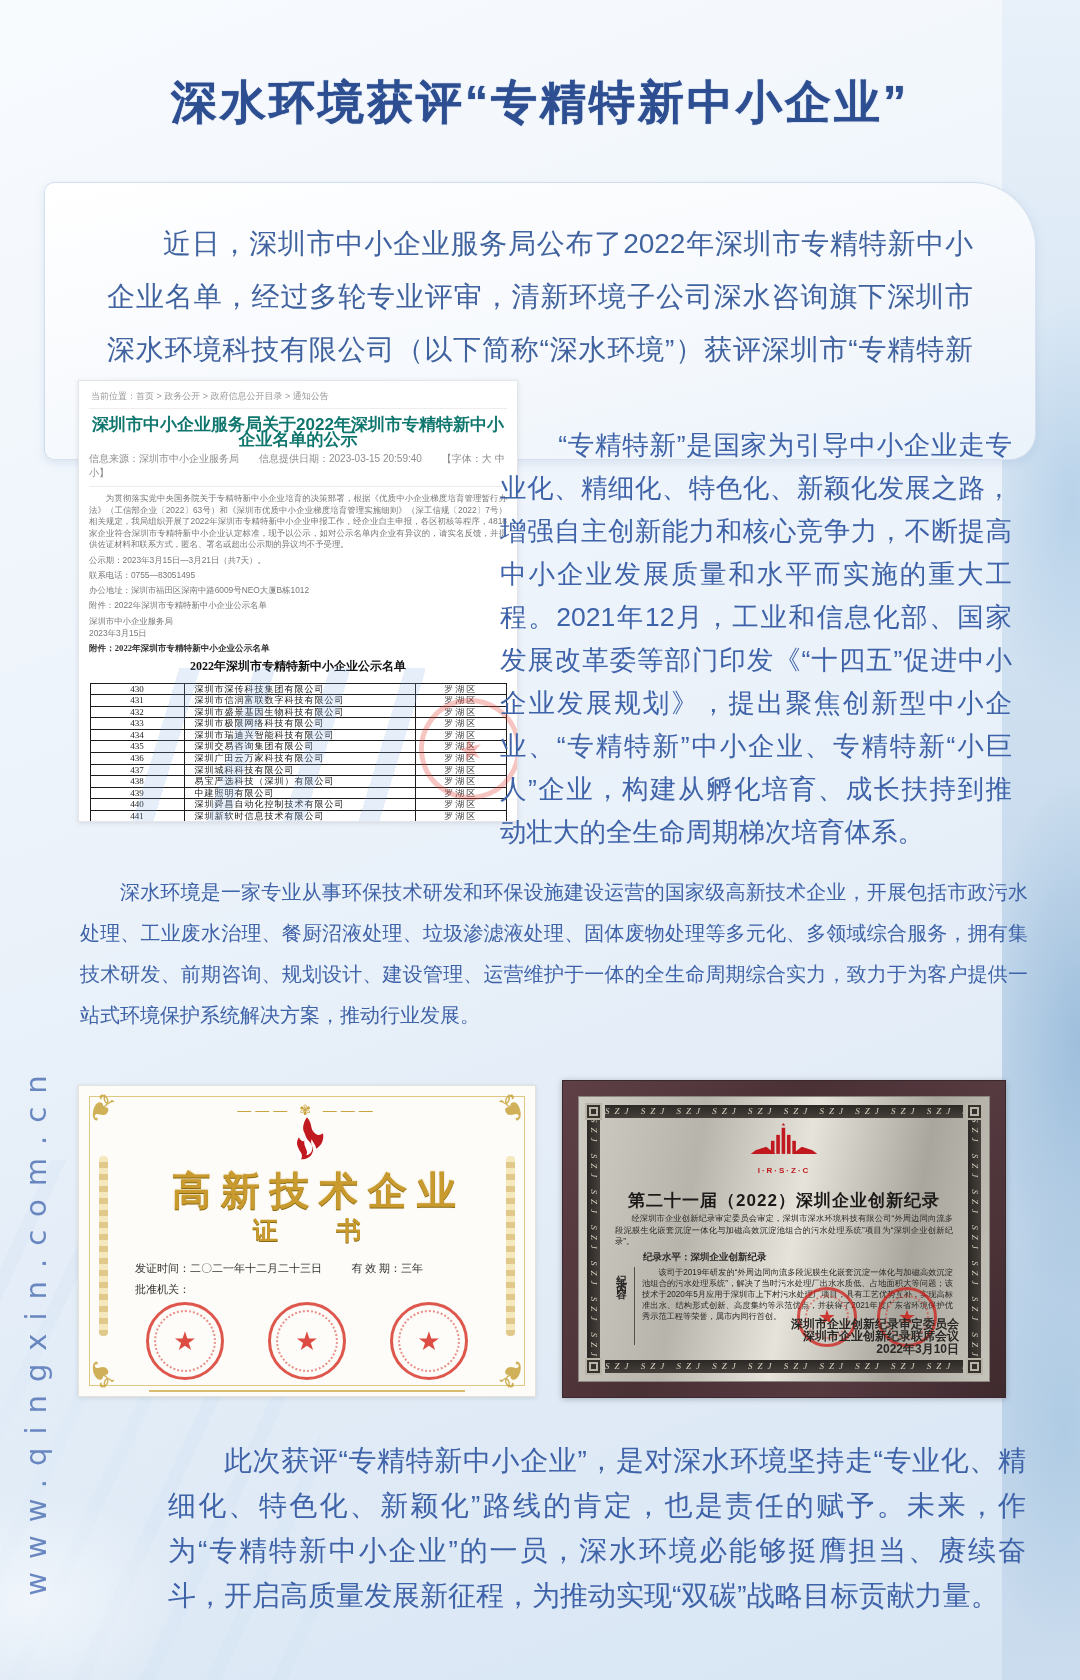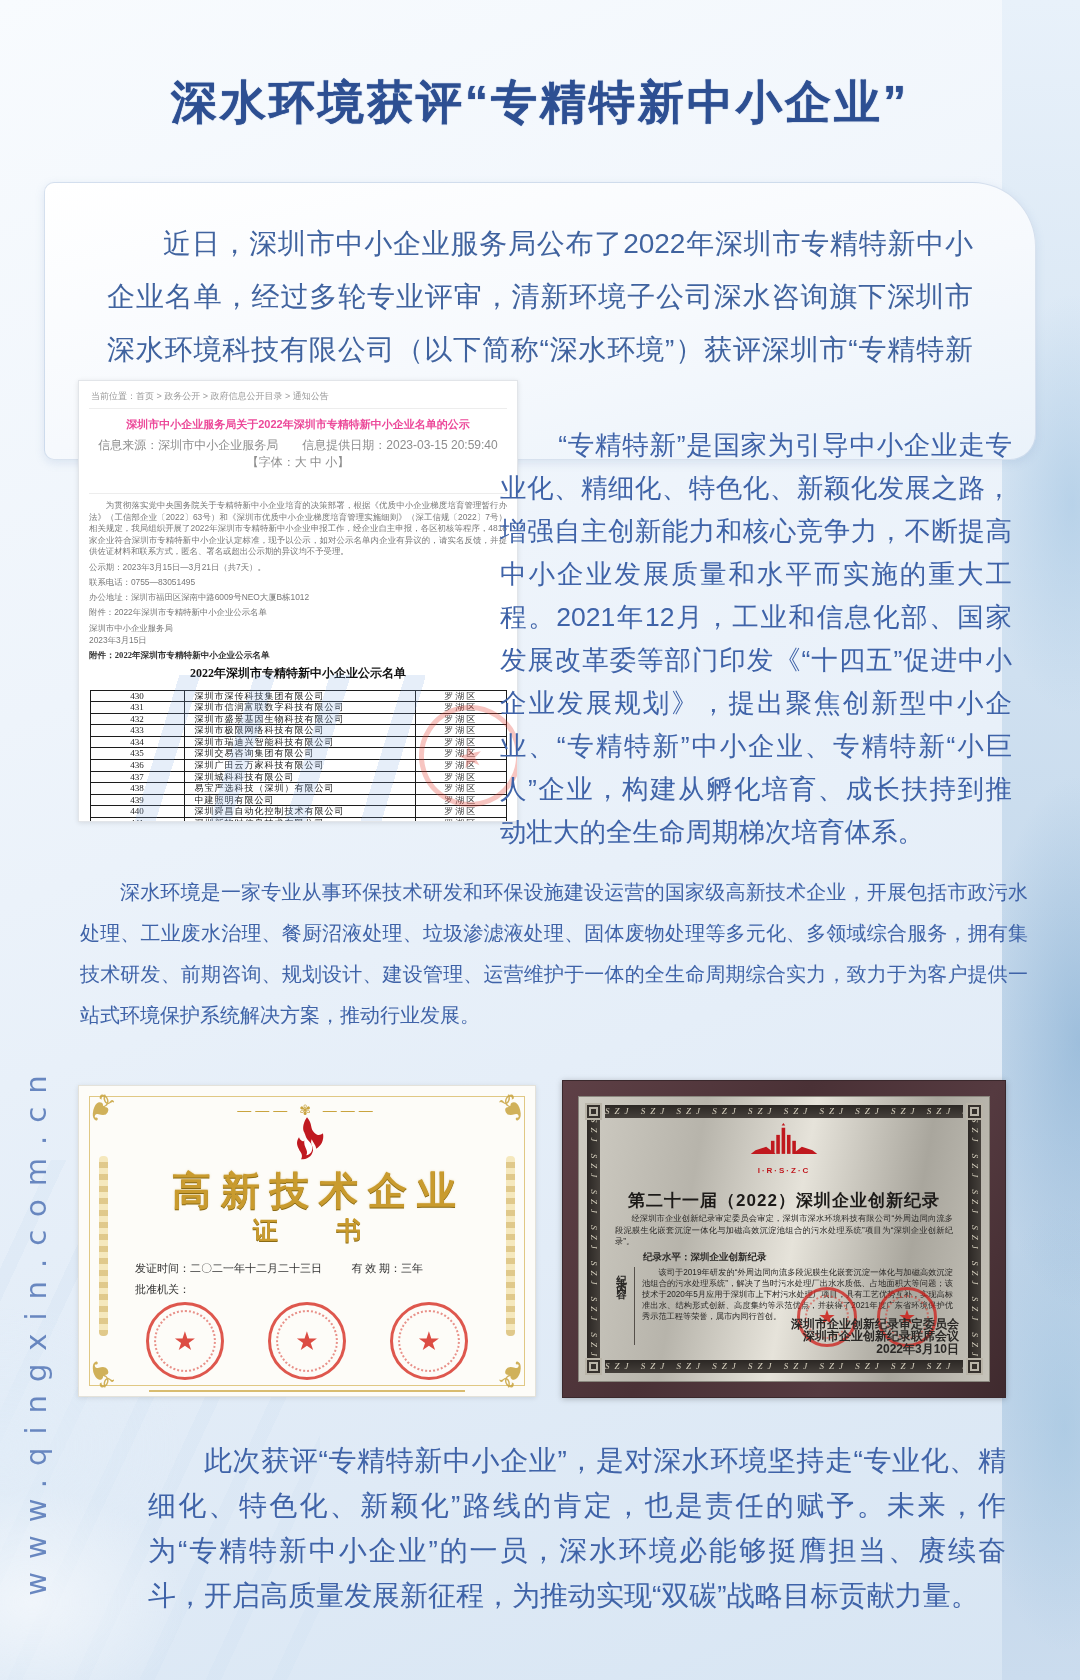--- a/index.html
+++ b/index.html
@@ -31,22 +31,22 @@
     padding:34px 62px 30px;border-radius:10px 64px 26px 10px;
     background:linear-gradient(168deg,#ffffff 0%,#f6f9fd 55%,#eaf2fa 100%);
     border:1px solid rgba(150,175,210,.35);box-shadow:0 3px 10px rgba(110,145,190,.18);}
   .intro-text{font-size:28px;line-height:53px;color:#40639f;text-align:justify;text-indent:2em;}
 
   
   .gov-doc{position:absolute;left:78px;top:380px;width:440px;height:442px;z-index:1;
     background:#fff;border:1px solid #e2e5e9;box-shadow:0 1px 5px rgba(0,0,0,.10);
     box-sizing:border-box;padding:6px 10px 0;overflow:hidden;}
   .crumb{font-size:9px;color:#9a9a9a;padding:3px 2px 5px;border-bottom:1px solid #ededed;}
-  .doc-title{margin-top:8px;font-size:11px;font-weight:bold;color:#ec4899;text-align:center;line-height:15px;}
-  .doc-meta{margin-top:5px;font-size:12px;color:#8d8d8d;text-align:center;border-bottom:1px solid #ededed;padding-bottom:22px;}
+  .doc-title{margin-top:8px;font-size:17px;font-weight:bold;color:#0f766e;text-align:center;line-height:15px;}
+  .doc-meta{margin-top:5px;font-size:10px;color:#8d8d8d;border-bottom:1px solid #ededed;padding-bottom:6px;}
   .doc-body{margin-top:6px;font-size:8.4px;color:#787878;line-height:11.5px;text-align:justify;text-indent:2em;}
   .doc-line{margin-top:3px;font-size:8.4px;color:#787878;line-height:12px;}
   .doc-signoff{text-align:left;font-size:8.4px;color:#787878;margin-top:4px;line-height:12px;padding-right:2px;}
   .doc-attach2{margin-top:4px;font-size:8.6px;color:#333;font-weight:bold;
     font-family:"Liberation Serif","DejaVu Serif",serif;}
   .gov-table-wrap{position:relative;margin-top:3px;}
   .table-title{text-align:center;font-size:12px;font-weight:bold;color:#111;
     font-family:"Liberation Serif","DejaVu Serif",serif;margin-bottom:8px;}
   table.gov{width:100%;border-collapse:collapse;font-family:"Liberation Serif","DejaVu Serif",serif;
     table-layout:fixed;}
@@ -64,21 +64,21 @@
     border:5px solid rgba(228,62,50,.30);pointer-events:none;display:flex;align-items:center;justify-content:center;
     font-size:30px;color:rgba(228,62,50,.32);transform:rotate(-12deg);}
 
   
   .para-right{position:absolute;left:500px;top:424px;width:512px;z-index:1;
     font-size:26.5px;line-height:43px;color:#3f63a8;text-align:justify;text-indent:2.2em;}
 
   
   .para-mid{position:absolute;left:80px;top:872px;width:948px;z-index:1;
     font-size:20px;line-height:41px;color:#3f63a8;text-align:justify;text-indent:2em;}
-  .para-end{position:absolute;left:148px;top:1438px;width:858px;z-index:1;
+  .para-end{position:absolute;left:168px;top:1438px;width:858px;z-index:1;
     font-size:28px;line-height:45px;color:#3f63a8;text-align:justify;text-indent:2em;}
 
   
   .cert-photo{position:absolute;left:78px;top:1085px;width:458px;height:312px;z-index:1;
     background:#fdfcf8;border:1px solid #e4e2da;box-shadow:0 1px 5px rgba(0,0,0,.10);
     box-sizing:border-box;overflow:hidden;}
   .cert-inner{position:absolute;inset:10px;border:1px solid #e0c884;}
   .cert-flourish{position:absolute;color:#c9a43f;font-size:40px;line-height:1;opacity:.85;}
   .fl-tl{left:6px;top:2px;transform:rotate(115deg);}
   .fl-tr{right:6px;top:2px;transform:rotate(245deg) scaleX(-1);}

